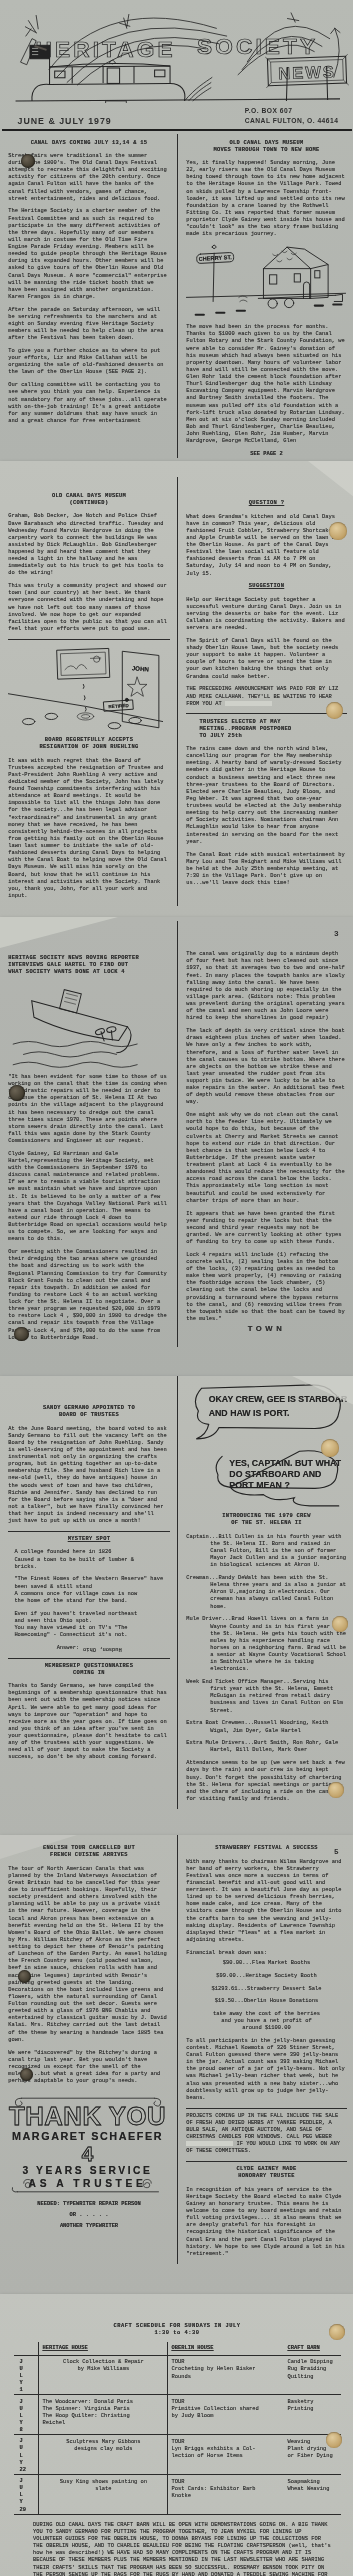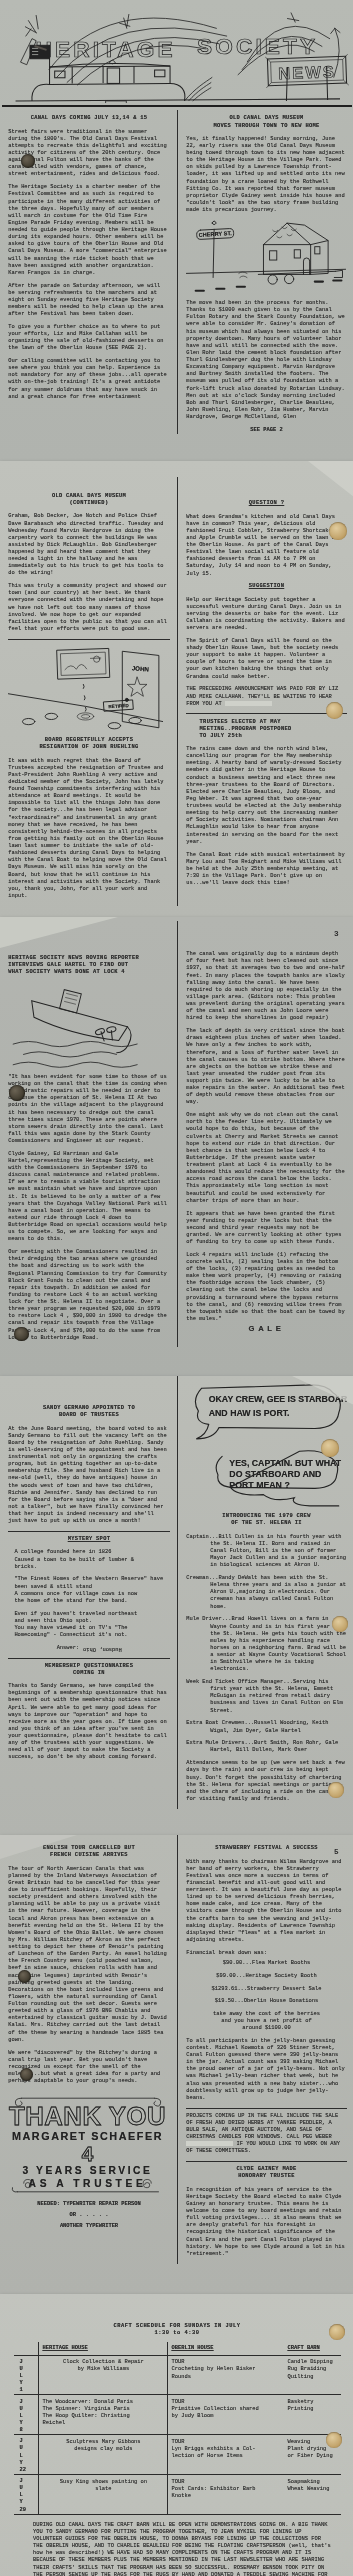--- a/index.html
+++ b/index.html
@@ -85,20 +85,27 @@
       <g stroke="#232323" fill="none" stroke-width="2">
         <path d="M556,196 L558,130 M636,194 L634,128"></path>
         <g transform="rotate(-2 595 140)">
           <rect x="520" y="112" width="152" height="52"></rect>
           <rect x="526" y="118" width="140" height="40" stroke-width="1.2"></rect>
           <path d="M516,108 l10,10 M676,108 l-10,10 M516,168 l10,-10 M676,168 l-10,-10" stroke-width="1.2"></path>
         </g>
         <text x="596" y="152" text-anchor="middle" font-size="32" font-weight="bold" letter-spacing="4" fill="none" stroke="#222" stroke-width="1.3" font-family="Liberation Serif,serif" transform="rotate(-2 595 140)">NEWS</text>
       </g>
     </svg>
+    <div style="display:flex;justify-content:space-between;padding:1px 15.5px 3.1px 17.5px;align-items:flex-end;">
+      <div class="hand" style="font-size:8.8px;letter-spacing:1px;">JUNE &amp; JULY 1979</div>
+      <div class="hand" style="font-size:6.7px;letter-spacing:0.5px;text-align:left;line-height:1.5;">
+        <div>P.O. BOX 607</div>
+        <div>CANAL FULTON, O. 44614</div>
+      </div>
+    </div>
     <div class="thickrule"></div>
     <div class="cols type" style="margin-top:3.1px;">
       <div class="col">
         <div class="head">CANAL DAYS COMING JULY 13,14 &amp; 15</div>
         <p>Street fairs were traditional in the summer during the 1800's. The Old Canal Days Festival attempts to recreate this delightful and exciting activity for citizens of the 20th century. Once again Canal Fulton will have the banks of the canal filled with vendors, games of chance, street entertainment, rides and delicious food.</p>
         <p>The Heritage Society is a charter member of the Festival Committee and as such is required to participate in the many different activities of the three days. Hopefully many of our members will march in costume for the Old Time Fire Engine Parade Friday evening. Members will be needed to guide people through the Heritage House during its expanded hours. Other members will be asked to give tours of the Oberlin House and Old Canal Days Museum. A more "commercial" enterprise will be manning the ride ticket booth that we have been assigned with another organization. Karen Frangos is in charge.</p>
         <p>After the parade on Saturday afternoon, we will be serving refreshments to the marchers and at eight on Sunday evening five Heritage Society members will be needed to help clean up the area after the Festival has been taken down.</p>
         <p>To give you a further choice as to where to put your efforts, Liz and Mike Callahan will be organizing the sale of old-fashioned desserts on the lawn of the Oberlin House (SEE PAGE 2).</p>
         <p>Our calling committee will be contacting you to see where you think you can help. Experience is not mandatory for any of these jobs...all operate with on-the-job training!  It's a great antidote for any summer doldrums that may have snuck in and a great chance for free entertainment</p>
       </div>
@@ -222,21 +229,21 @@
         <p>"It has been evident for some time to those of us working on the canal that the time is coming when some drastic repairs will be needed in order to continue the operation of St. Helena II At two points in the village adjacent to the playground it has been necessary to dredge out the canal three times since 1970.  These are points where storm sewers drain directly into the canal.  Last fall this was again done by the Stark County Commissioners and Engineer at our request.</p>
         <p>Clyde Gainey, Ed Harriman and Gale Hartel,representing the Heritage Society, met with the Commissioners in September 1976 to discuss canal maintenance and related problems.  If we are to remain a viable tourist attraction we must maintain what we have and improve upon it.  It is believed to be only a matter of a few years that the Cuyahoga Valley National Park will have a canal boat in operation. The means to extend our ride through Lock 4 down to Butterbridge Road on special occasions would help us to compete.  So, we are looking for ways and means to do this.</p>
         <p>Our meeting with the Commissioners resulted in their dredging the two areas where we grounded the boat and directing us to work with the Regional Planning Commission to try for   Community Block Grant Funds to clean out the canal and repair its towpath.  In addition we asked for funding to restore Lock 4 to an actual working lock for the St. Helena II to negotiate.  Over a three year program we requested $20,000 in 1979 to restore Lock 4 , $90,000 in 1980 to dredge the canal and repair its towpath from the Village Park to Lock 4, and $76,000 to do the same from Lock 4 to Butterbridge Road.</p>
       </div>
       <div class="col rightcol">
         <p style="margin-top:27px;">The canal was originally dug to a minimum depth of four feet but has not been cleaned out since 1937, so that it averages two to two and one-half feet.  In many places the towpath banks are slowly falling away into the canal.  We have been required to do much shoring up especially in the village park area. (Editors note: This problem was prevelent during the original operating years of the canal and men such as John Loore were hired to keep the shorelines in good repair)</p>
         <p>The lack of depth is very critical since the boat draws eighteen plus inches of water when loaded.  We have only a few inches to work with, therefore, and a loss of further water level in the canal causes us to strike bottom. Where there are objects on the bottom we strike these and last year unseated the rudder post from its support pin twice.  We were lucky to be able to make repairs in the water.  An additional two feet of depth would remove these obstacles from our way.</p>
         <p>One might ask why we do not clean out the canal north to the feeder line entry. Ultimately we would hope to do this, but because of the culverts at Cherry and Market Streets we cannot hope to extend our ride in that direction.  Our best chance is that section below Lock 4 to Butterbridge.  If the present waste water treatment plant at Lock 4 is eventually to be abandoned this would reduce the necessity for the access road across the canal below the locks.  This approximately mile long section is most beautiful and could be used extensively for charter trips of more than an hour.</p>
         <p>It appears that we have been granted the first year funding to repair the locks but that the second and third year requests may not be granted.  We are currently looking at other types of funding to try to come up with these funds.</p>
         <p style="margin-bottom:1px;">Lock 4 repairs will include (1) refacing the concrete walls, (2) sealing leaks in the bottom of the locks, (3) repairing gates as needed to make them work properly, (4) removing or raising the footbridge across the lock chamber, (5) clearing out the canal below the locks and providing a turnaround where the bypass returns to the canal, and (6) removing willow trees from the towpath side so that the boat can be towed by the mules."</p>
-        <div class="center sig">GALE</div>
+        <div class="center sig">TOWN</div>
       </div>
     </div>
     <div class="hole" style="left:9.3px;top:168px;width:15.5px;height:15.5px;"></div>
     <div class="hole" style="left:14.4px;top:410px;width:14.4px;height:14.4px;"></div>
   </div>
 
   <div class="page p-tint4" style="height:459px;">
     <div class="fold" style="top:0;right:0;border-top:29px solid #cfd1ca;border-left:62px solid transparent;opacity:.8;"></div>
     <div class="cols type">
       <div class="col">

